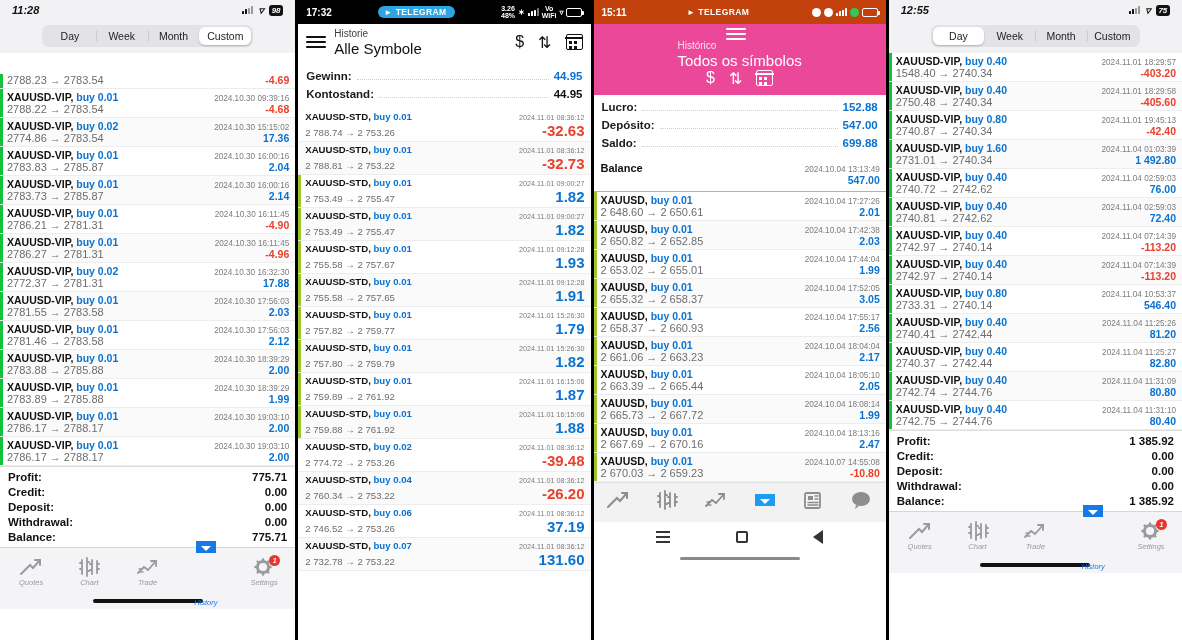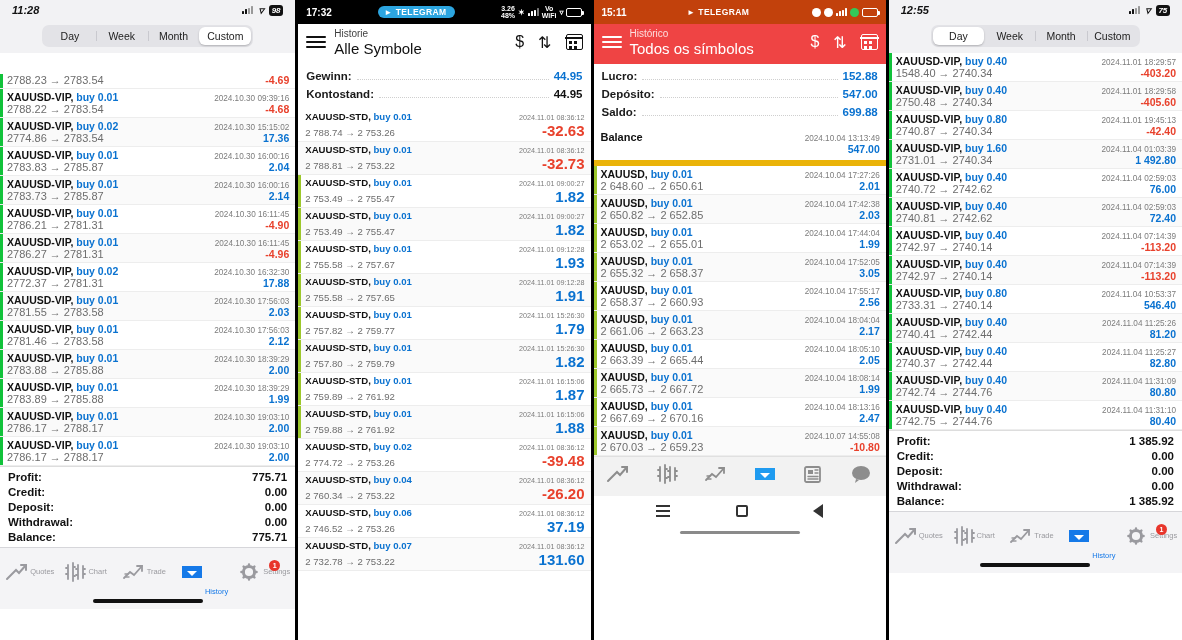--- a/index.html
+++ b/index.html
@@ -62,21 +62,21 @@
     content:""; position:absolute; left:0; top:4px; bottom:4px; width:1px; background:#c9c9cf;
   }
   .seg div.on { background:#fff; box-shadow:0 1px 2px rgba(0,0,0,.22); }
   .seg div.on::before, .seg div.on + div::before { display:none; }
 
   
   .app-head {
     display:flex; align-items:center; padding:4px 8px 7px;
     background:#fff; color:#111;
   }
-  .app-head.blue { background:#ef4444; color:#fff; }
+  .app-head.blue { background:#ec4899; color:#fff;flex-direction:column; }
   .burger { width:20px; display:flex; flex-direction:column; gap:3px; margin-right:8px; flex:none; }
   .burger span { height:2px; background:currentColor; border-radius:1px; display:block; }
   .ht { flex:1; line-height:1.15; }
   .ht .sub { font-size:10px; opacity:.82; }
   .ht .main { font-size:15px; }
   .hicons { display:flex; align-items:center; gap:14px; font-size:16px; }
   .cal {
     width:17px;height:16px;border:1.8px solid currentColor;border-radius:2px;position:relative;
   }
   .cal::before{content:"";position:absolute;left:-1.8px;right:-1.8px;top:2px;height:2px;background:currentColor;}
@@ -109,34 +109,34 @@
   .when { font-size:8.2px; color:#7c7c7c; white-space:nowrap; }
   .prices { font-size:11px; color:#6d6d6d; white-space:nowrap; }
   .pl { font-size:10.5px; font-weight:bold; color:#0a72d0; white-space:nowrap; }
   .pl.neg { color:#e8412c; }
 
   .deal.small .sym { font-size:9.6px; }
   .deal.small .prices { font-size:9.6px; }
   .deal.small .when { font-size:7.2px; }
   .deal.small .pl { font-size:15px; }
 
-  .balrow { padding:4px 6px 5px 7px; border-bottom:6px solid #eab308; background:#fff; }
+  .balrow { padding:4px 6px 5px 7px; border-bottom:1px solid #eab308; background:#fff; }
   .balrow .sym { font-size:11px; }
 
   
   .totals { background:#fff; padding:2px 8px 3px; border-top:1px solid #ddd; }
   .trow { display:flex; justify-content:space-between; font-size:11.5px; font-weight:bold; color:#111; padding:1.5px 0; }
 
   
   .tabbar {
     background:#f4f4f6; border-top:1px solid #d6d6da;
     display:flex; align-items:center; justify-content:space-around;
     padding:4px 2px 2px; height:46px;
   }
-  .tab { display:flex; flex-direction:row; align-items:center; gap:1px; position:relative; width:52px; }
+  .tab { display:flex; flex-direction:column; align-items:center; gap:1px; position:relative; width:52px;font-style:italic; }
   .tab .lbl { font-size:7.5px; color:#9a9a9f; }
   .tab.on .lbl { color:#1579e8;margin-top:40px; }
   .tab svg { display:block; }
   .badge {
     position:absolute; top:-2px; right:10px; background:#e8362c; color:#fff;
     font-size:7px; font-weight:bold; border-radius:50%; width:11px; height:11px;
     display:flex; align-items:center; justify-content:center;
   }
   .homebar { background:#f4f4f6; height:16px; display:flex; align-items:center; justify-content:center; }
   .homebar i { display:block; width:110px; height:4px; background:#111; border-radius:3px; }

